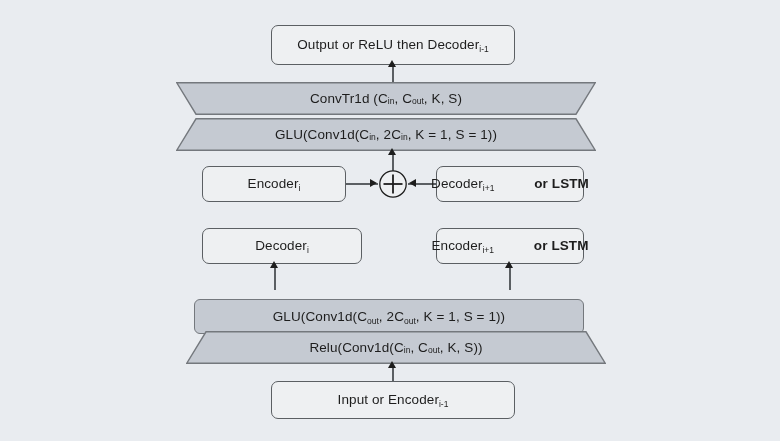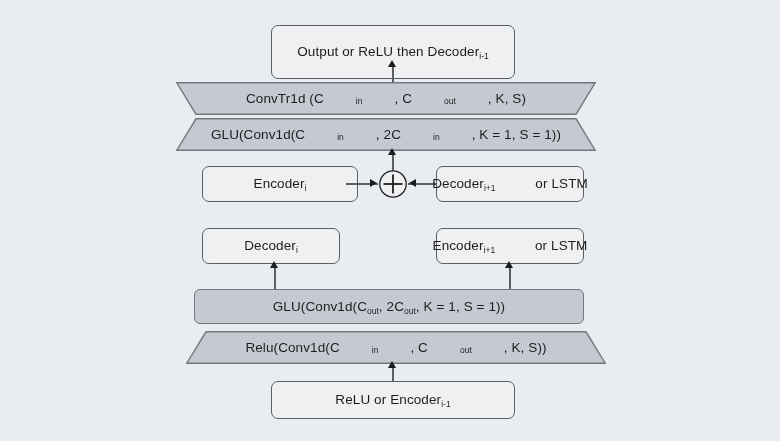--- a/index.html
+++ b/index.html
@@ -19,45 +19,46 @@
     line-height:1;
     letter-spacing:.1px;
   }
   .lbl sub{
     font-size:8.5px;
     vertical-align:baseline;
     position:relative;
     top:3px;
     letter-spacing:0;
   }
-  .bold{font-weight:normal;margin-left:36px;}
+  .bold{font-weight:bold;margin-left:36px;}
 
   
   .box{
     position:absolute;
     box-sizing:border-box;
     background:#eef0f2;
     border:1px solid #5b5f63;
     border-radius:7px;
     display:flex;align-items:center;justify-content:center;
   }
 
   
   .box.filled{
     background:#c5cad2;
     border:1px solid #74787d;
     border-radius:6px;
+    margin-top:10px;
   }
 
   
   .trap{position:absolute;}
   .trap svg{display:block;}
   .trap .lbl{
     position:absolute;top:0;left:0;right:0;bottom:0;
-    display:flex;align-items:center;justify-content:center;gap:32px;
+    display:flex;align-items:center;justify-content:center;
   }
 
   
   .vline{
     position:absolute;
     width:1.5px;
     background:#5b5f63;
   }
   .hline{
     position:absolute;
@@ -94,21 +95,21 @@
     position:absolute;
     width:30px;height:30px;
   }
   .plus-node svg{display:block;}
 </style>
 </head>
 <body>
 
 <div id="stage">
 
-  <div class="box" style="left:271px;top:25px;width:244px;height:54px;">
+  <div class="box" style="left:271px;top:25px;width:244px;height:40px;">
     <span class="lbl">
       <span>Output or ReLU then Decoder</span><sub>i-1</sub>
     </span>
   </div>
 
   <div class="vline" style="left:392px;top:63px;height:19px;"></div>
   <div class="arrow-up" style="left:388px;top:60px;"></div>
 
   <div class="trap" style="left:176px;top:82px;width:420px;height:33px;">
     <svg width="420" height="33" viewBox="0 0 420 33">
@@ -132,21 +133,21 @@
         <sub>in</sub>
         <span>, 2C</span>
         <sub>in</sub>
         <span>, K = 1, S = 1))</span>
     </span>
   </div>
 
   <div class="vline" style="left:392px;top:153px;height:18px;"></div>
   <div class="arrow-up" style="left:388px;top:148px;"></div>
 
-  <div class="box" style="left:202px;top:166px;width:156px;height:36px;">
+  <div class="box" style="left:202px;top:166px;width:144px;height:36px;">
     <span class="lbl">
       <span>Encoder</span><sub>i</sub>
     </span>
   </div>
 
   <div class="hline" style="left:346px;top:183px;width:32px;"></div>
   <div class="arrow-right" style="left:370px;top:179px;"></div>
 
   <div class="plus-node" style="left:378px;top:169px;">
     <svg width="30" height="30" viewBox="0 0 30 30">
@@ -158,21 +159,21 @@
 
   <div class="hline" style="left:408px;top:183px;width:28px;"></div>
   <div class="arrow-left" style="left:409px;top:179px;"></div>
 
   <div class="box" style="left:436px;top:166px;width:148px;height:36px;">
     <span class="lbl">
       <span>Decoder</span><sub>i+1</sub><span class="bold"> or LSTM</span>
     </span>
   </div>
 
-  <div class="box" style="left:202px;top:228px;width:138px;height:36px;">
+  <div class="box" style="left:202px;top:228px;width:160px;height:36px;">
     <span class="lbl">
       <span>Decoder</span><sub>i</sub>
     </span>
   </div>
 
   <div class="box" style="left:436px;top:228px;width:148px;height:36px;align-items:center;">
     <span class="lbl">
       <span>Encoder</span><sub>i+1</sub><span class="bold"> or LSTM</span>
     </span>
   </div>
@@ -200,17 +201,17 @@
         <sub>out</sub>
         <span>, K, S))</span>
     </span>
   </div>
 
   <div class="vline" style="left:392px;top:366px;height:16px;"></div>
   <div class="arrow-up" style="left:388px;top:361px;"></div>
 
   <div class="box" style="left:271px;top:381px;width:244px;height:38px;">
     <span class="lbl">
-      <span>ReLU or Encoder</span><sub>i-1</sub>
+      <span>Input or Encoder</span><sub>i-1</sub>
     </span>
   </div>
 
 </div>
 
 </body></html>

